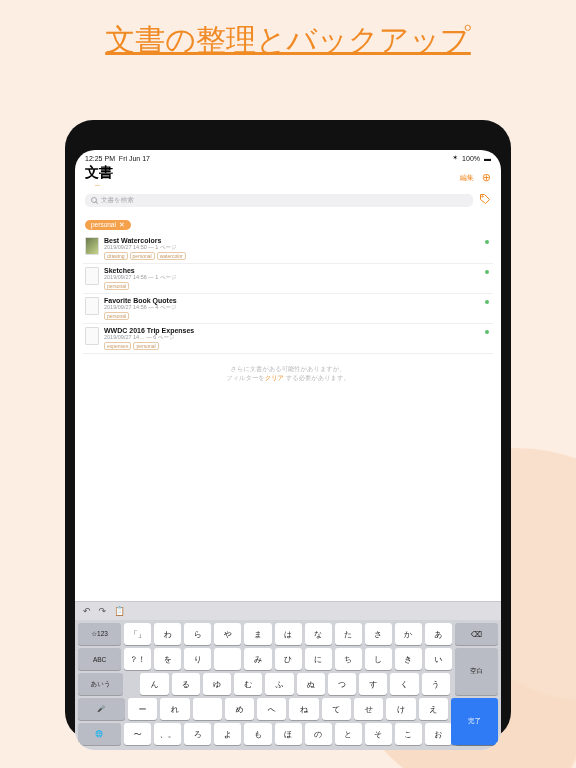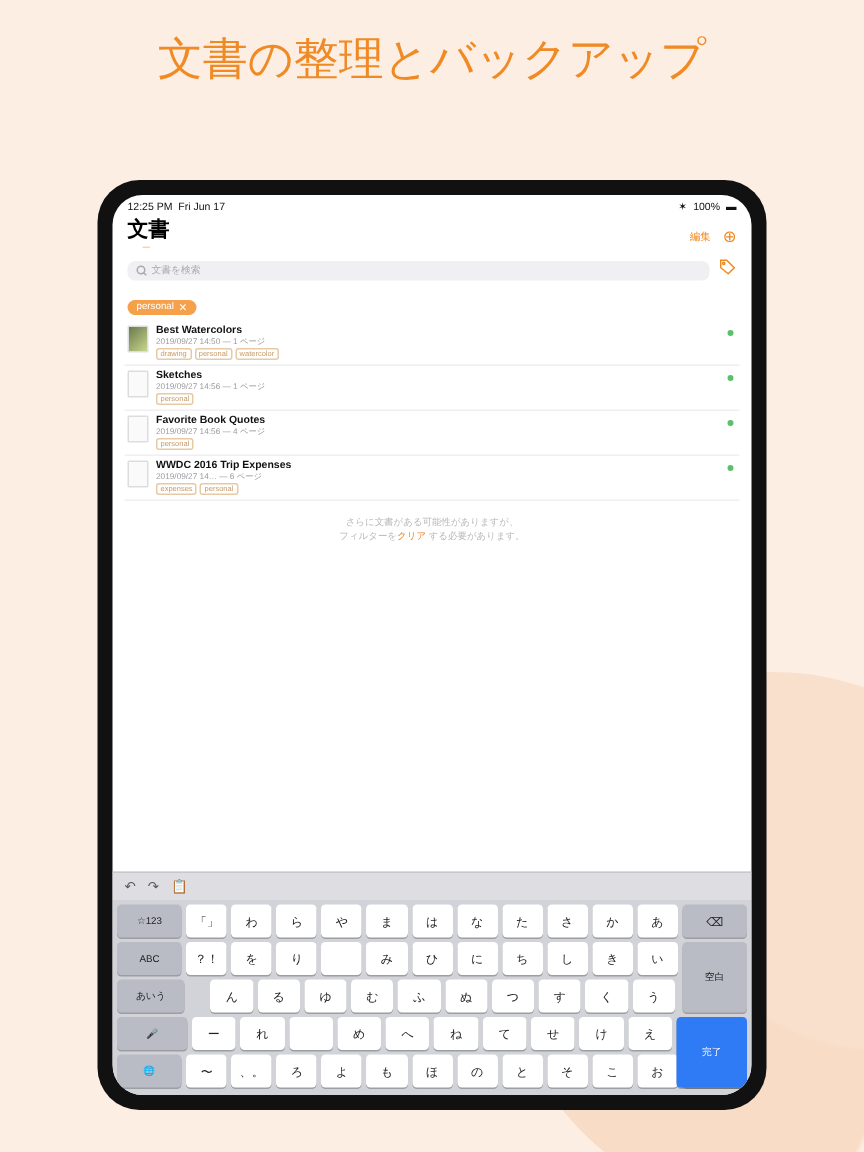--- a/index.html
+++ b/index.html
@@ -10,30 +10,30 @@
     position: relative; overflow: hidden;
   }
   .bgdeco {
     position:absolute; right:-120px; bottom:-40px; width:360px; height:360px;
     background: radial-gradient(circle at 70% 30%, #f3c9a2 0 40%, transparent 41%),
                 radial-gradient(circle at 30% 70%, #f0bd8e 0 40%, transparent 41%);
     opacity:.35; border-radius:50%;
   }
   .headline {
     color:#f08a24; text-align:center; font-size:30px; font-weight:400;
-    padding: 20px 40px 10px; line-height:1.35;
+    padding: 20px 40px 10px; line-height:1.35;text-decoration:underline;
   }
   .device {
     position:absolute; left:50%; transform:translateX(-50%);
     top:120px; width:446px; height:620px;
     background:#111; border-radius:28px; padding:10px;
   }
   .screen {
     background:#fff; width:100%; height:100%; border-radius:20px;
-    overflow:hidden; display:flex; flex-direction:column; position:relative;
+    overflow:hidden; display:flex; flex-direction:column; position:relative;margin-top:20px;
   }
   .status {
     font-size:7px; color:#111; display:flex; justify-content:space-between;
     padding:4px 10px 0; align-items:center;
   }
   .status .right { display:flex; gap:4px; align-items:center; }
   .nav {
     display:flex; justify-content:space-between; align-items:center;
     padding:2px 10px 0;
   }

